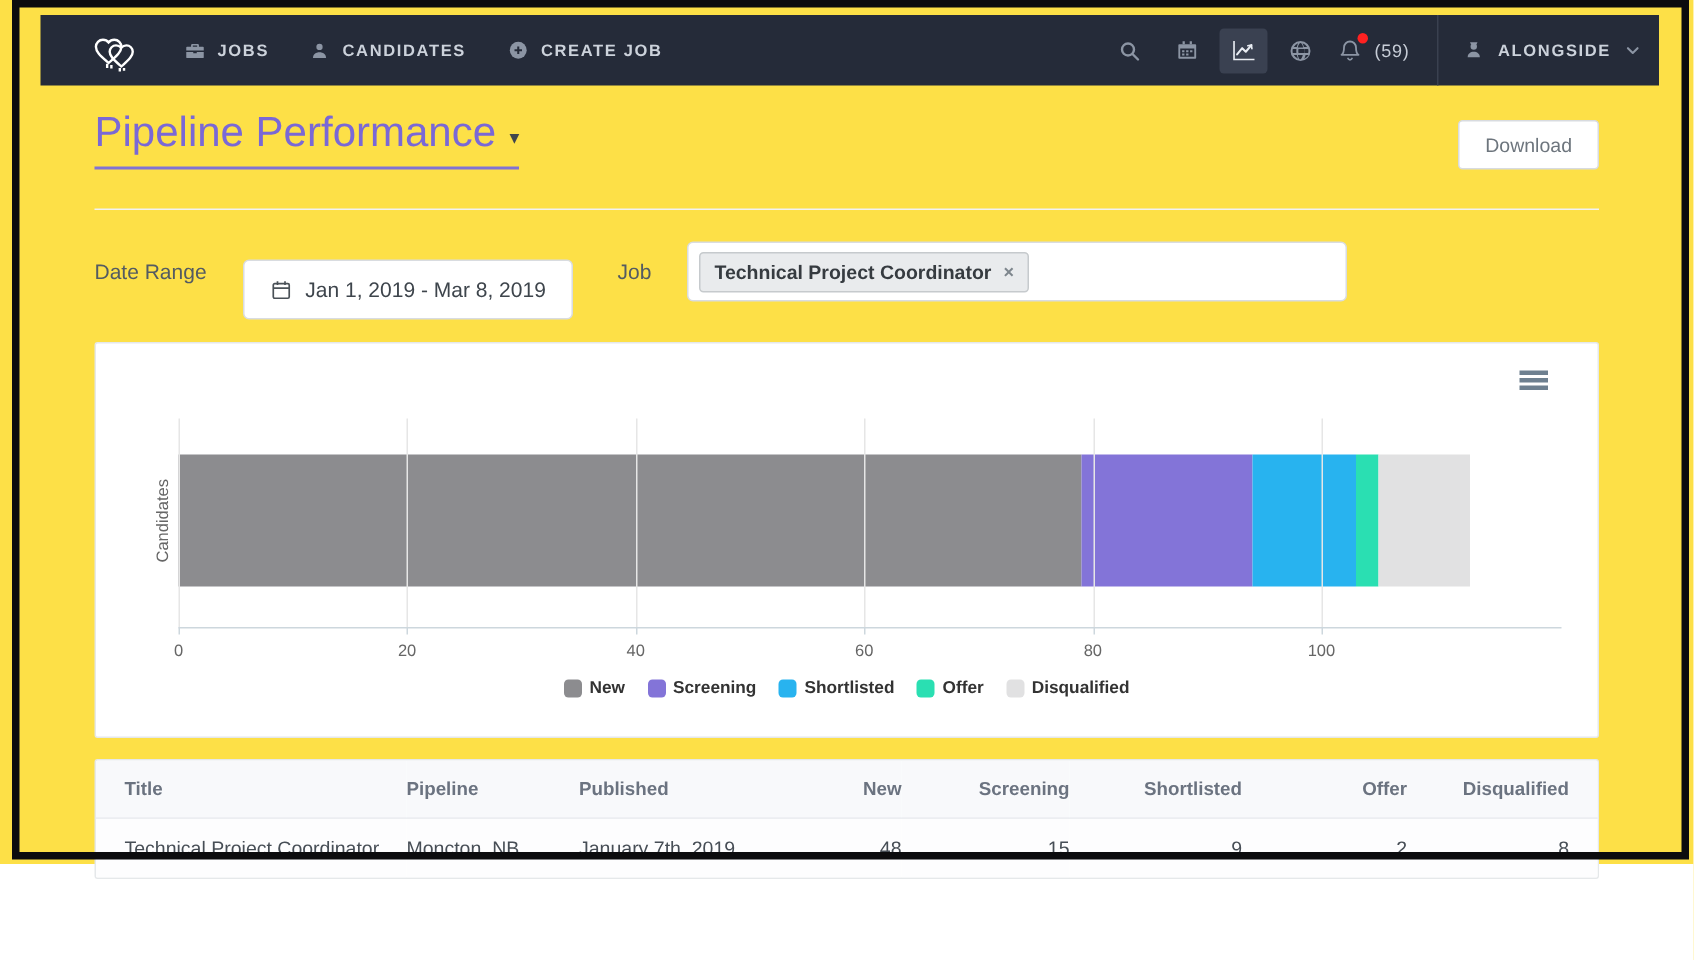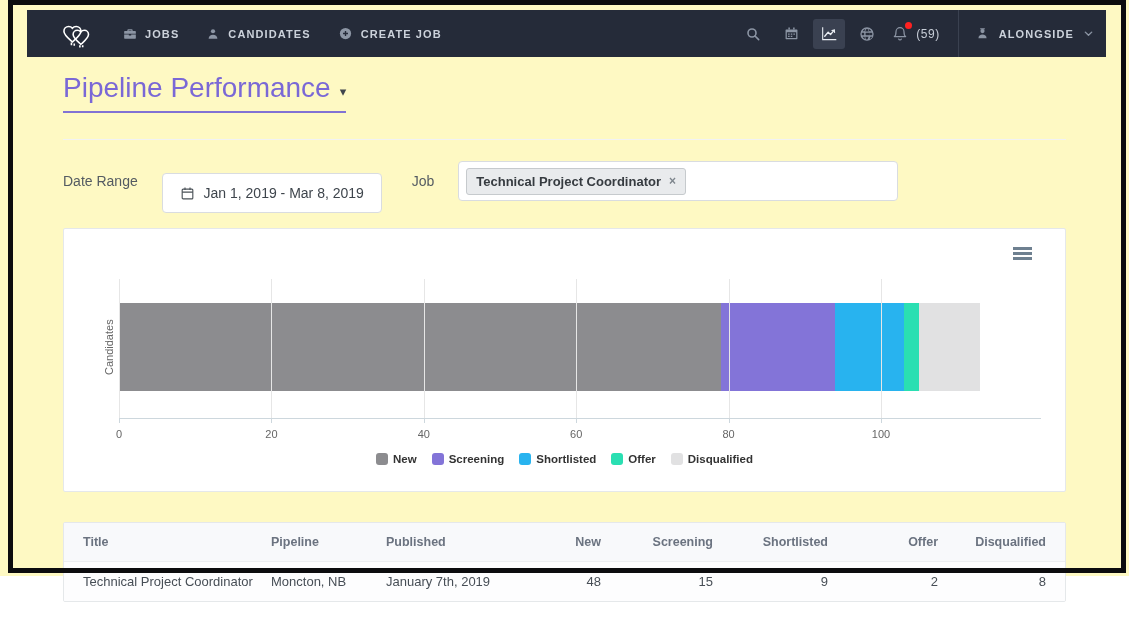--- a/index.html
+++ b/index.html
@@ -1,17 +1,17 @@
 <!DOCTYPE html>
 <html><head>
 <meta charset="utf-8">
 <style>
   * { margin:0; padding:0; box-sizing:border-box; }
   html,body { width:1129px; height:640px; background:#fff; font-family:"Liberation Sans",sans-serif; overflow:hidden; }
-  .page { position:relative; width:1129px; height:576px; background:#fef9c3;text-decoration:underline; }
+  .page { position:relative; width:1129px; height:576px; background:#fde047;text-decoration:underline; }
   .frame { position:absolute; top:0; left:8px; right:3px; bottom:3px; border:5px solid #0c0c0e; z-index:60; pointer-events:none; }
 
   
   .navbar { position:absolute; left:27px; top:10px; width:1079px; height:47px; background:#252b39; display:flex; align-items:center; z-index:5; }
   .nav-left { display:flex; align-items:center; }
   .logo { margin:0 26px 0 32px; display:flex; align-items:center; color:#fff; }
   .nav-item { display:flex; align-items:center; gap:8px; margin-right:27px; color:#ccd2db; font-size:11px; font-weight:700; letter-spacing:1.1px; cursor:pointer; }
   .nav-item svg { color:#8c95a4; }
   .nav-right { margin-left:auto; display:flex; align-items:center; height:100%; }
   .icon-btn { width:32px; height:30px; display:flex; align-items:center; justify-content:center; color:#8c95a4; cursor:pointer; margin:0 3px; position:relative; }
@@ -52,21 +52,21 @@
   .axis-line { position:absolute; left:0; top:139px; width:922px; height:1px; background:#cdd7dd; z-index:4; }
   .tick { position:absolute; top:139px; width:1px; height:5px; background:#cdd7dd; z-index:4; }
   .tick-label { position:absolute; top:149px; transform:translateX(-50%); font-size:11px; color:#666; }
   .ylabel { position:absolute; left:-17px; top:24px; height:88px; width:14px; writing-mode:vertical-rl; transform:rotate(180deg); display:flex; align-items:center; justify-content:center; font-size:11px; color:#666; }
   .legend { position:absolute; left:0; right:0; top:224px; display:flex; justify-content:center; align-items:center; gap:15px; }
   .legend-item { display:flex; align-items:center; gap:5px; cursor:pointer; }
   .legend-swatch { width:12px; height:12px; border-radius:3px; }
   .legend-label { font-size:11.5px; font-weight:700; color:#333; }
 
   
-  .table-card { position:absolute; left:63px; top:522px; width:1003px; border:1px solid #e5e8ea; border-radius:2px; background:#fff; overflow:hidden; }
+  .table-card { position:absolute; left:63px; top:506px; width:1003px; border:1px solid #e5e8ea; border-radius:2px; background:#fff; overflow:hidden; }
   table { width:100%; border-collapse:collapse; table-layout:fixed; }
   thead th { background:#f8f9fb; color:#6b7380; font-weight:700; font-size:12.5px; padding:12px 0; border-bottom:1px solid #eceef1; text-align:right; }
   tbody td { background:#fdfdfe; color:#474e56; font-size:13px; padding:12px 0; text-align:right; }
   th:nth-child(1){ width:207px; text-align:left; padding-left:19px; }
   td:nth-child(1){ text-align:left; padding-left:19px; }
   th:nth-child(2){ width:115px; text-align:left; } td:nth-child(2){ text-align:left; }
   th:nth-child(3){ width:120px; text-align:left; } td:nth-child(3){ text-align:left; }
   th:nth-child(4){ width:95px; }  th:nth-child(5){ width:112px; }
   th:nth-child(6){ width:115px; } th:nth-child(7){ width:110px; }
   th:nth-child(8){ width:129px; padding-right:21px; } td:nth-child(8){ padding-right:21px; }
@@ -157,20 +157,21 @@
           </svg>
       </span>
     </div>
   </nav>
 
   <header class="page-header">
     <h1 class="page-title">
       <span>Pipeline Performance</span>
       <span class="title-caret">▾</span>
     </h1>
+    <button class="download-btn">Download</button>
   </header>
 
   <section class="filters">
     <span class="filter-label">Date Range</span>
     <div class="date-input">
       <svg width="15" height="15" viewBox="0 0 24 24" fill="none" stroke="currentColor" stroke-width="1.8">
           <rect x="3.5" y="5" width="17" height="15.5" rx="1.5"></rect>
           <path d="M8 2.5v4M16 2.5v4M3.5 9.8h17"></path>
         </svg>
       <span>Jan 1, 2019 - Mar 8, 2019</span>

